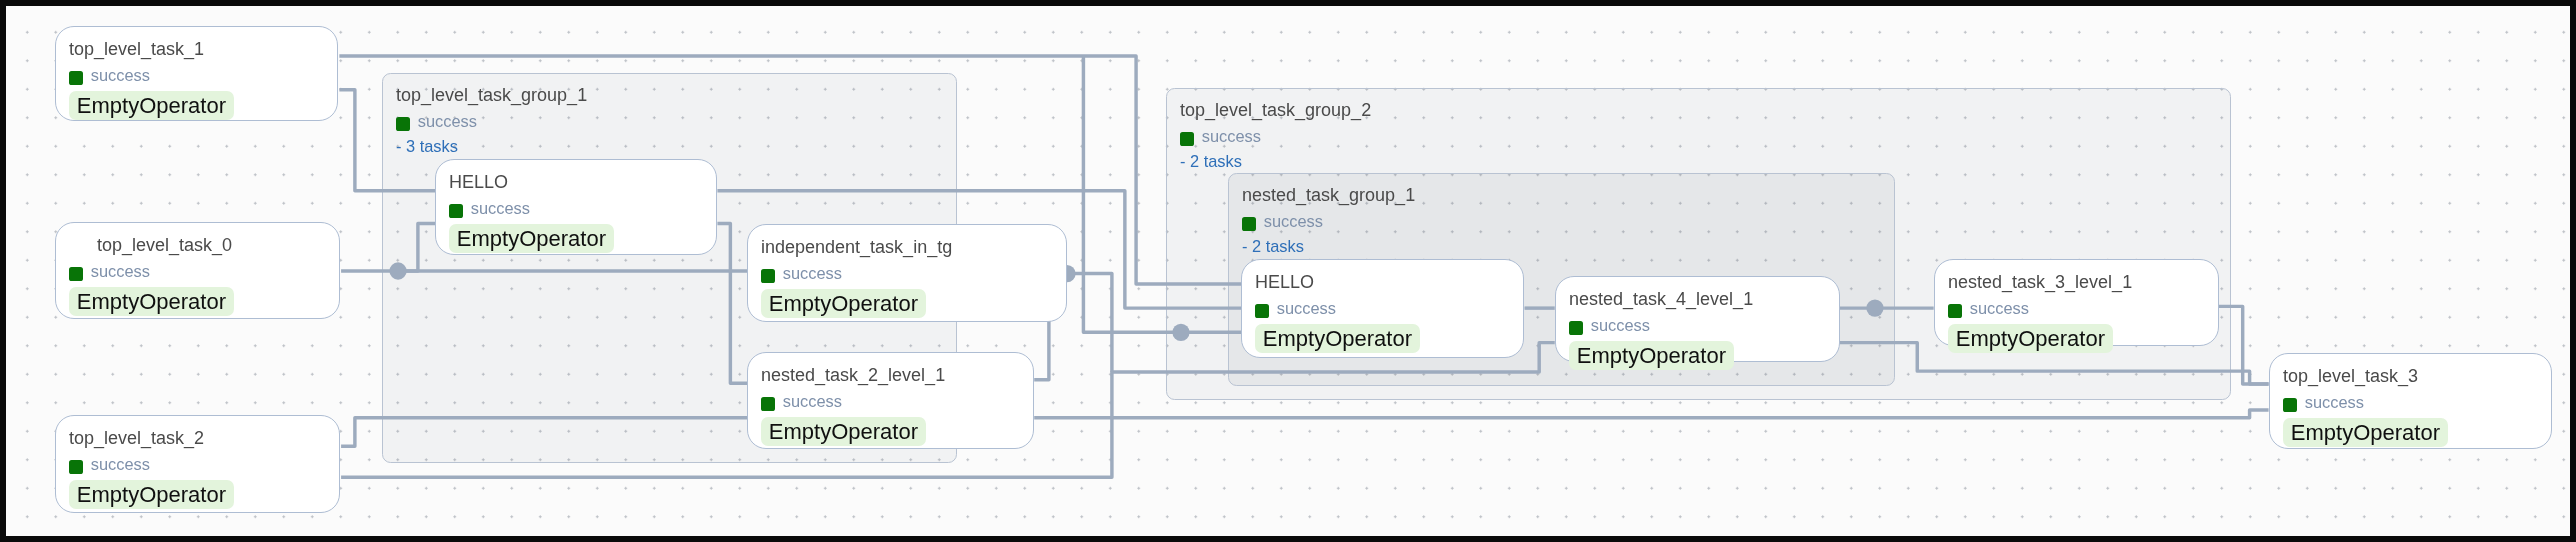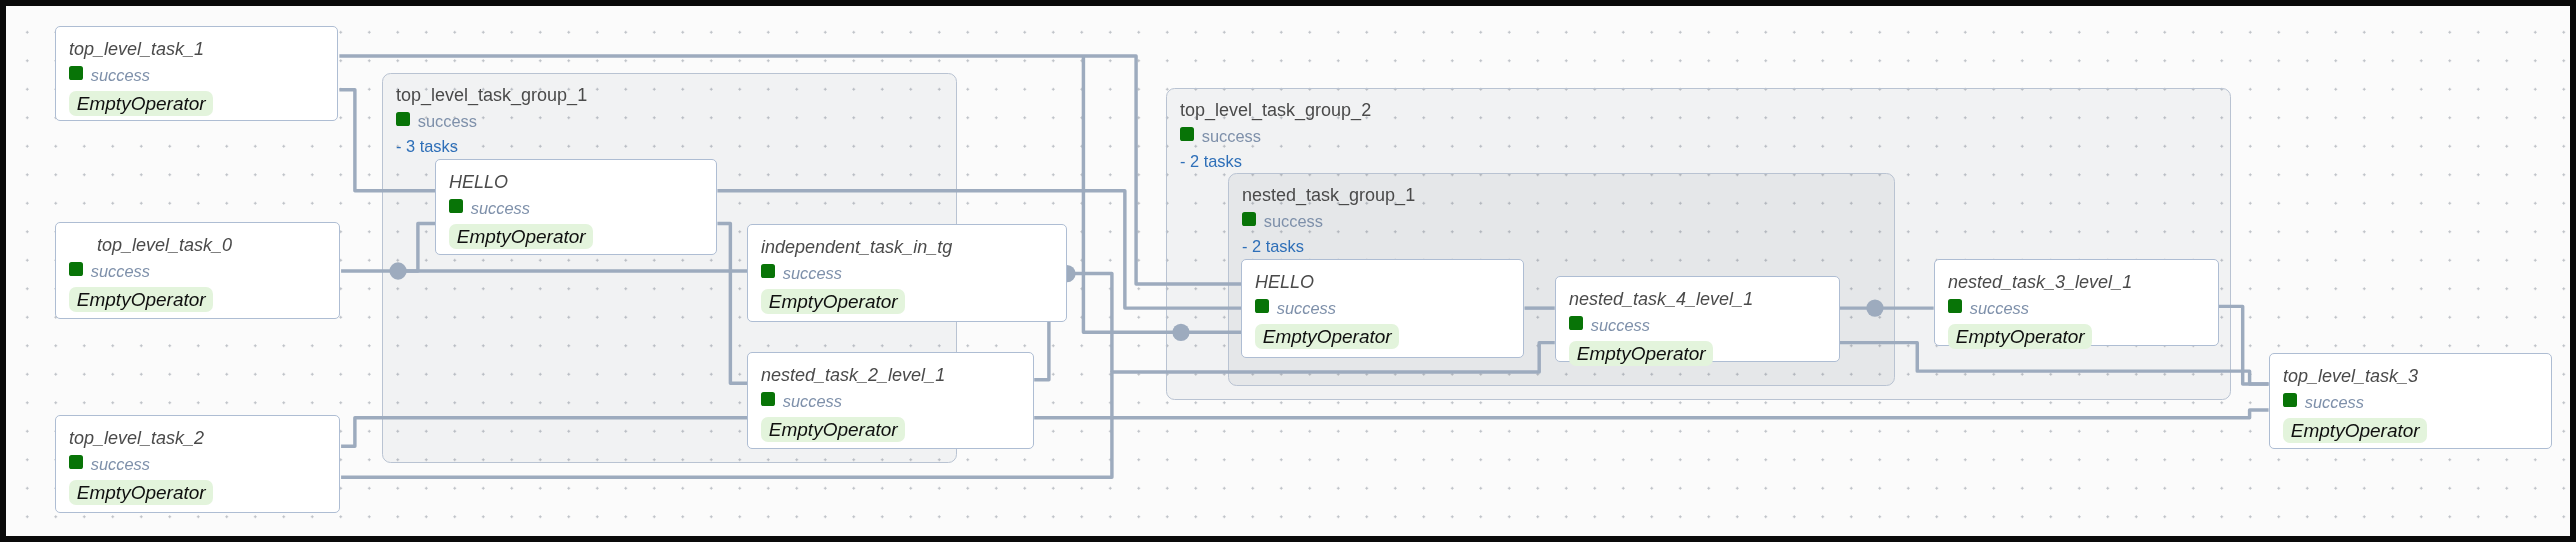--- a/index.html
+++ b/index.html
@@ -7,26 +7,26 @@
   .frame{width:2576px;height:542px;box-sizing:border-box;background:#0a0a0a;padding:6px;}
   .canvas{position:relative;width:100%;height:100%;overflow:hidden;background-color:#fbfbfb;
     background-image:radial-gradient(#bcc0c6 1.1px, transparent 1.2px);
     background-size:28.5px 28.5px;background-position:7px 12px;}
   .layer{position:absolute;left:0;top:0;width:100%;height:100%;}
   .tg{position:absolute;box-sizing:border-box;border:1.3px solid #b9c3d2;border-radius:8.6px;
       background:rgba(110,120,132,0.065);}
   .tg.nested{background:rgba(110,120,132,0.09);}
   .tg-header{padding:10.4px 13px 0 13px;}
   .node{position:absolute;box-sizing:border-box;background:#ffffff;border:1.3px solid #aebdd3;
-        border-radius:5px;padding:11.2px 13px;cursor:pointer;font-style:italic;}
+        border-radius:19px;padding:11.2px 13px;cursor:pointer;}
   .ttl{font-size:18px;color:#4a4a4a;line-height:1.25;white-space:nowrap;}
-  .srow{display:flex;align-items:flex-start;margin-top:5.2px;}
+  .srow{display:flex;align-items:flex-end;margin-top:5.2px;}
   .sq{width:14px;height:14px;border-radius:2.6px;margin-right:7.8px;flex:0 0 auto;}
   .slbl{font-size:16.4px;color:#7e90aa;white-space:nowrap;}
-  .pill{display:inline-block;margin-top:6px;font-size:19px;color:#101010;background:#e3f4dc;
+  .pill{display:inline-block;margin-top:6px;font-size:22px;color:#101010;background:#e3f4dc;
         border-radius:7px;padding:1.7px 7.8px;white-space:nowrap;}
   .tlink{font-size:16.4px;margin-top:6px;cursor:pointer;white-space:nowrap;}
   svg{display:block;}
 </style>
 </head>
 <body>
 
 <div class="frame">
   <div class="canvas" id="canvas">
       <div class="layer">

